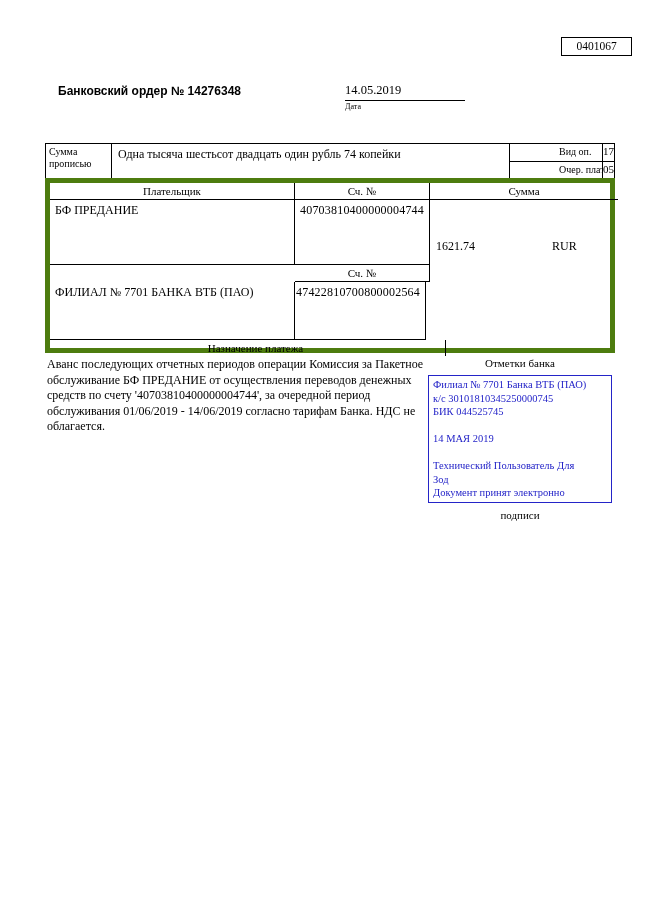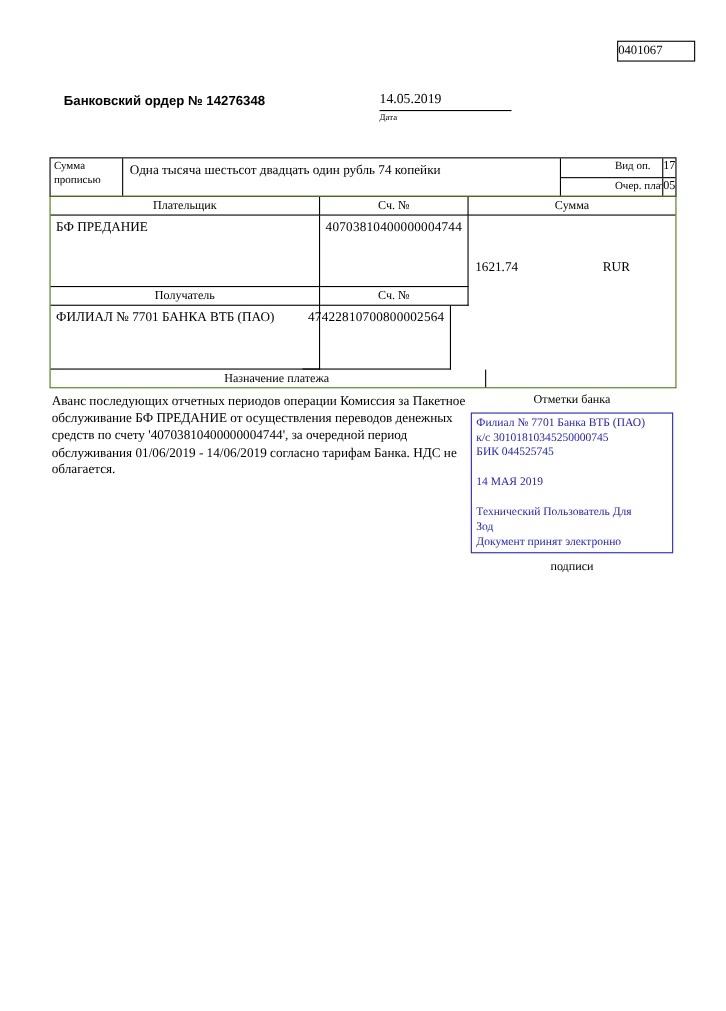--- a/index.html
+++ b/index.html
@@ -9,21 +9,21 @@
     position: relative;
     font-family: "Liberation Serif", serif;
     color: #000;
     overflow: hidden;
   }
 
   #form-code-box {
     position: absolute; left: 561px; top: 37px;
     width: 71px; height: 19px;
     border: 1px solid #000;
-    font-size: 11.5px; line-height: 17px;
+    font-size: 11.5px; text-align: center; line-height: 17px;
   }
 
   #doc-title {
     position: absolute; left: 58px; top: 84px;
     font-family: "Liberation Sans", sans-serif;
     font-weight: bold; font-size: 12px;
   }
 
   #date-block { position: absolute; left: 345px; top: 83px; width: 120px; }
   #date-block .date-value { font-size: 12.5px; border-bottom: 1px solid #000; padding-bottom: 2px; }
@@ -45,35 +45,35 @@
   .amt-ops { width: 105px; border-left: 1px solid #000; display: flex; flex-direction: column; }
   .amt-op-row { flex: 1; display: flex; }
   .amt-op-row.first { border-bottom: 1px solid #000; }
   .amt-op-label { width: 60px; border-right: 1px solid #000; font-size: 10px; padding: 2px 2px 0 3px; white-space: nowrap; overflow: hidden; margin-left: 46px; }
   .amt-op-val { flex: 1; font-size: 11px; text-align: center; padding-top: 1px; }
 
   
   #main-table {
     position: absolute; left: 45px; top: 178px;
     width: 570px; height: 175px;
-    border: 1px solid #4d7c0f;
+    border: 5px solid #4d7c0f;
   }
   #main-table .cell { position: absolute; font-size: 12px; }
   #main-table .hdr { font-size: 11px; text-align: center; line-height: 16px; }
   .c-h-payer { left: 0; top: 0; width: 245px; height: 17px; border-right: 1px solid #000; border-bottom: 1px solid #000; }
   .c-h-acc1  { left: 245px; top: 0; width: 135px; height: 17px; border-right: 1px solid #000; border-bottom: 1px solid #000; }
   .c-h-sum   { left: 380px; top: 0; width: 188px; height: 17px; border-bottom: 1px solid #000; }
   .c-payer   { left: 0; top: 17px; width: 245px; height: 65px; border-right: 1px solid #000; border-bottom: 1px solid #000; padding: 3px 5px; }
   .c-acc1    { left: 245px; top: 17px; width: 135px; height: 65px; border-right: 1px solid #000; border-bottom: 1px solid #000; padding: 3px 5px; letter-spacing: 0.2px; }
   .c-sum     { left: 380px; top: 17px; width: 188px; height: 156px; padding: 3px 6px; margin-top: 36px; }
   .c-sum .rur { position: absolute; left: 122px; top: 3px; }
   .c-h-recip { left: 0; top: 82px; width: 245px; height: 17px; border-right: 1px solid #000; border-bottom: 1px solid #000; }
   .c-h-acc2  { left: 245px; top: 82px; width: 135px; height: 17px; border-right: 1px solid #000; border-bottom: 1px solid #000; }
   .c-recip   { left: 0; top: 99px; width: 245px; height: 58px; border-right: 1px solid #000; border-bottom: 1px solid #000; padding: 3px 5px; }
-  .c-acc2    { left: 229px; top: 99px; width: 135px; height: 58px; border-right: 1px solid #000; border-bottom: 1px solid #000; padding: 3px 5px; letter-spacing: 0.2px; text-align: center; }
+  .c-acc2    { left: 241px; top: 99px; width: 135px; height: 58px; border-right: 1px solid #000; border-bottom: 1px solid #000; padding: 3px 5px; letter-spacing: 0.2px; text-align: center; }
   .c-h-purpose { left: 16px; top: 157px; width: 380px; height: 16px; border-right: 1px solid #000; }
 
   #purpose-text {
     position: absolute; left: 47px; top: 357px;
     width: 384px; font-size: 12px; line-height: 15.6px;
   }
 
   #bank-marks-header {
     position: absolute; left: 425px; top: 357px; width: 190px;
     text-align: center; font-size: 11px;
@@ -129,21 +129,20 @@
     <div class="cell c-h-acc1 hdr">Сч. №</div>
     <div class="cell c-h-sum hdr">Сумма</div>
 
     <div class="cell c-payer">БФ ПРЕДАНИЕ</div>
     <div class="cell c-acc1">40703810400000004744</div>
     <div class="cell c-sum">
       <span>1621.74</span>
       <span class="rur">RUR</span>
     </div>
 
-    <div class="cell c-h-recip hdr">Получатель</div>
     <div class="cell c-h-acc2 hdr">Сч. №</div>
 
     <div class="cell c-recip">ФИЛИАЛ № 7701 БАНКА ВТБ (ПАО)</div>
     <div class="cell c-acc2">47422810700800002564</div>
 
     <div class="cell c-h-purpose hdr">Назначение платежа</div>
   </div>
 
   <div id="purpose-text">Аванс последующих отчетных периодов операции Комиссия за Пакетное обслуживание БФ ПРЕДАНИЕ от осуществления переводов денежных средств по счету '40703810400000004744', за очередной период обслуживания 01/06/2019 - 14/06/2019 согласно тарифам Банка. НДС не облагается.</div>
 

